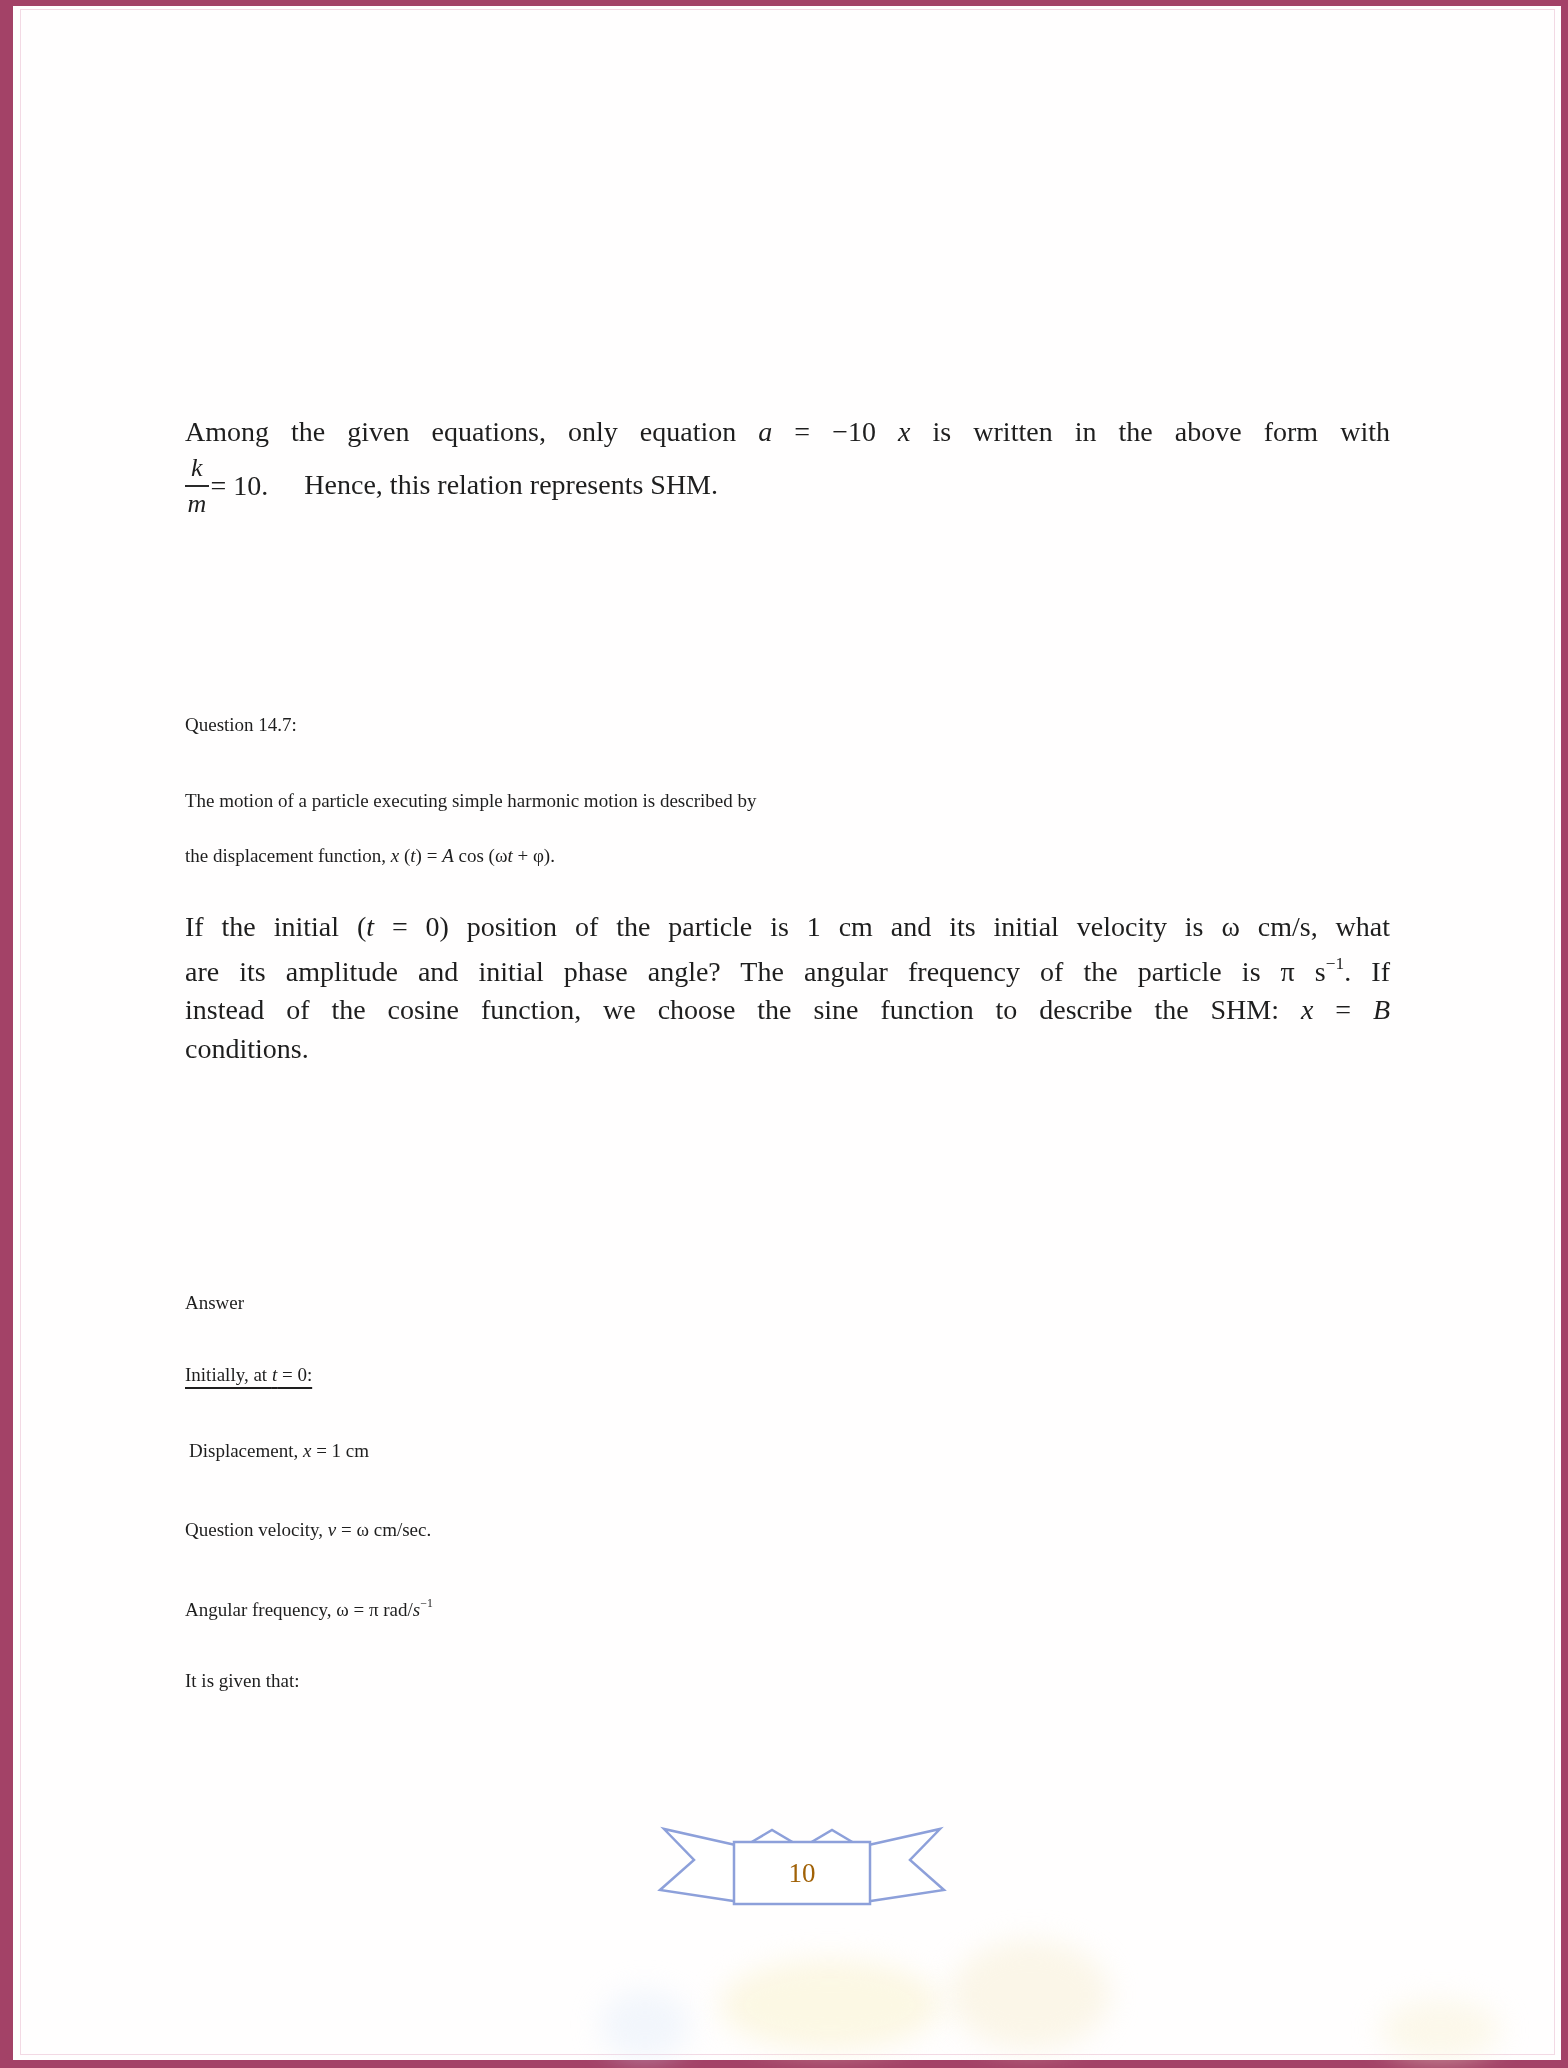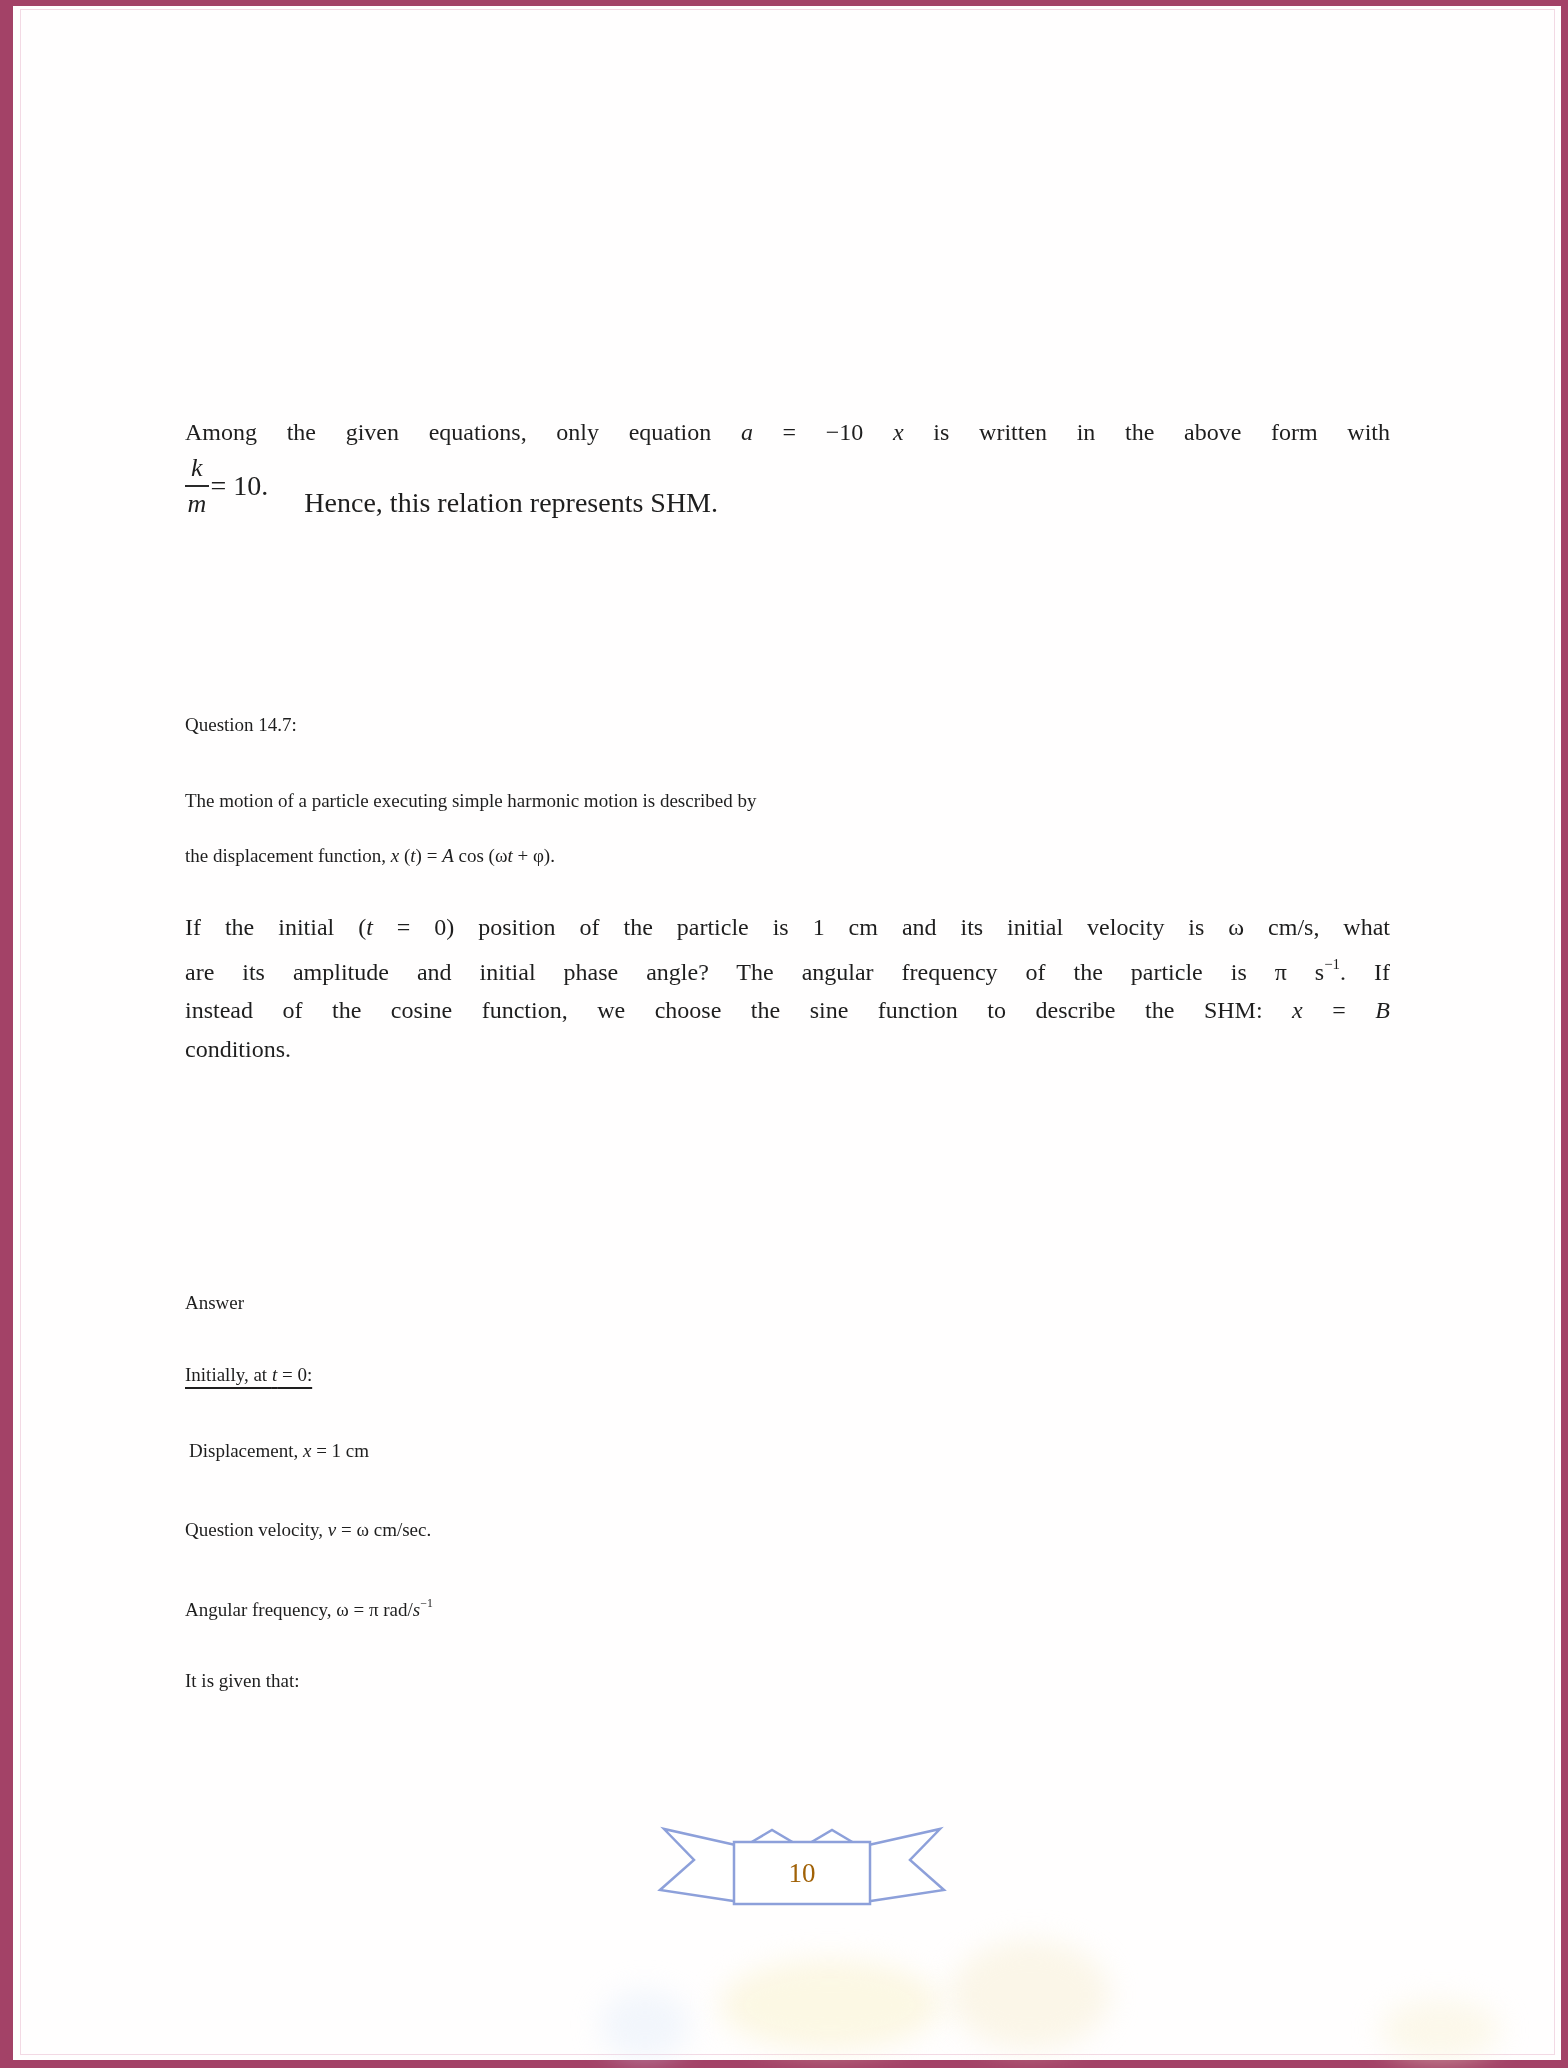--- a/index.html
+++ b/index.html
@@ -28,21 +28,21 @@
     position:absolute;
     left:185px;
     font-size:19px;
     line-height:38px;
     white-space:nowrap;
   }
   .block{
     position:absolute;
     left:185px;
     width:1205px;
-    font-size:24px;
+    font-size:28px;
     line-height:38.5px;
   }
   .jline{
     text-align:justify;
     text-align-last:justify;
   }
   .it{font-style:italic;}
   .sup{font-size:0.62em;position:relative;top:-2px;}
   .underline{
     text-decoration:underline;
@@ -55,21 +55,21 @@
     display:flex;align-items:center;
     font-size:28px;
   }
   .frac{
     display:inline-block;text-align:center;
     font-size:26px;line-height:32px;
   }
   .frac-top{display:block;border-bottom:2px solid #2a2a2a;padding:0 6px 1px 6px;}
   .frac-bot{display:block;padding-top:1px;}
   .frac-eq{margin-left:2px;}
-  .hence{align-self:flex-end;margin-left:36px;margin-bottom:1px;}
+  .hence{align-self:flex-end;margin-left:36px;margin-bottom:19px;}
   
   .ribbon{position:absolute;left:652px;top:1824px;width:300px;height:92px;}
   .ribbon-num{
     position:absolute;left:652px;top:1858px;width:300px;
     text-align:center;
     font-size:27px;color:#a16207;
   }
   
   .smudge{position:absolute;border-radius:50%;filter:blur(14px);pointer-events:none;}
   .sm1{left:720px;top:1960px;width:220px;height:90px;background:rgba(250,243,205,0.55);}

